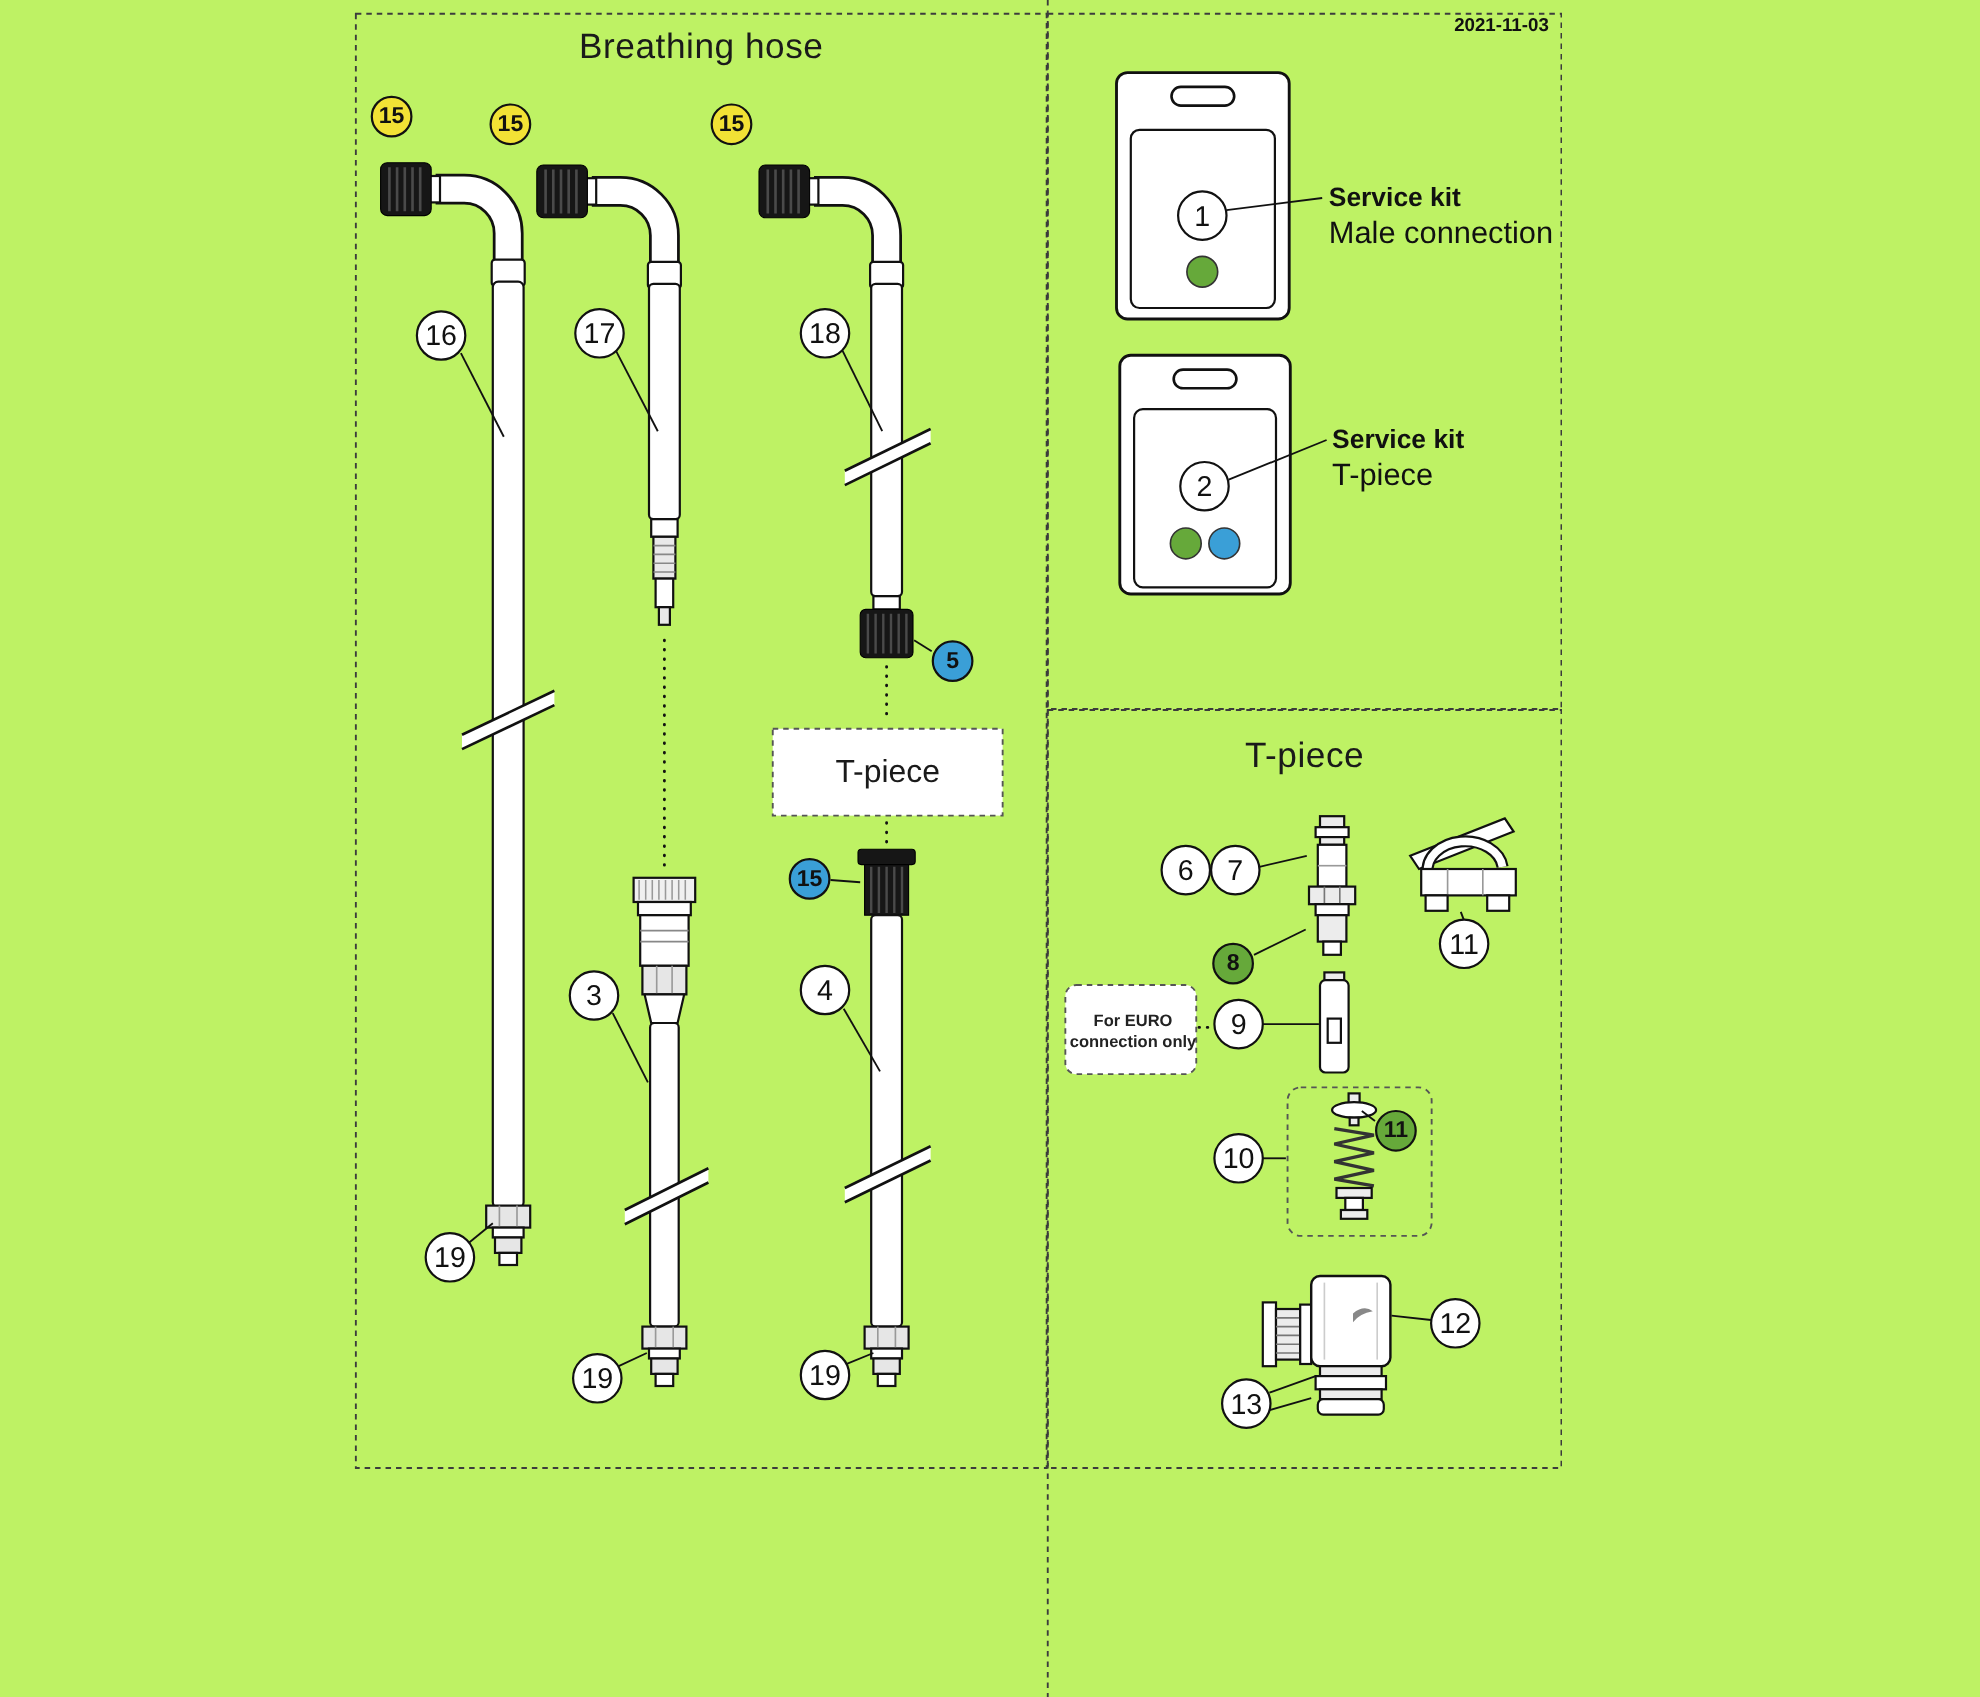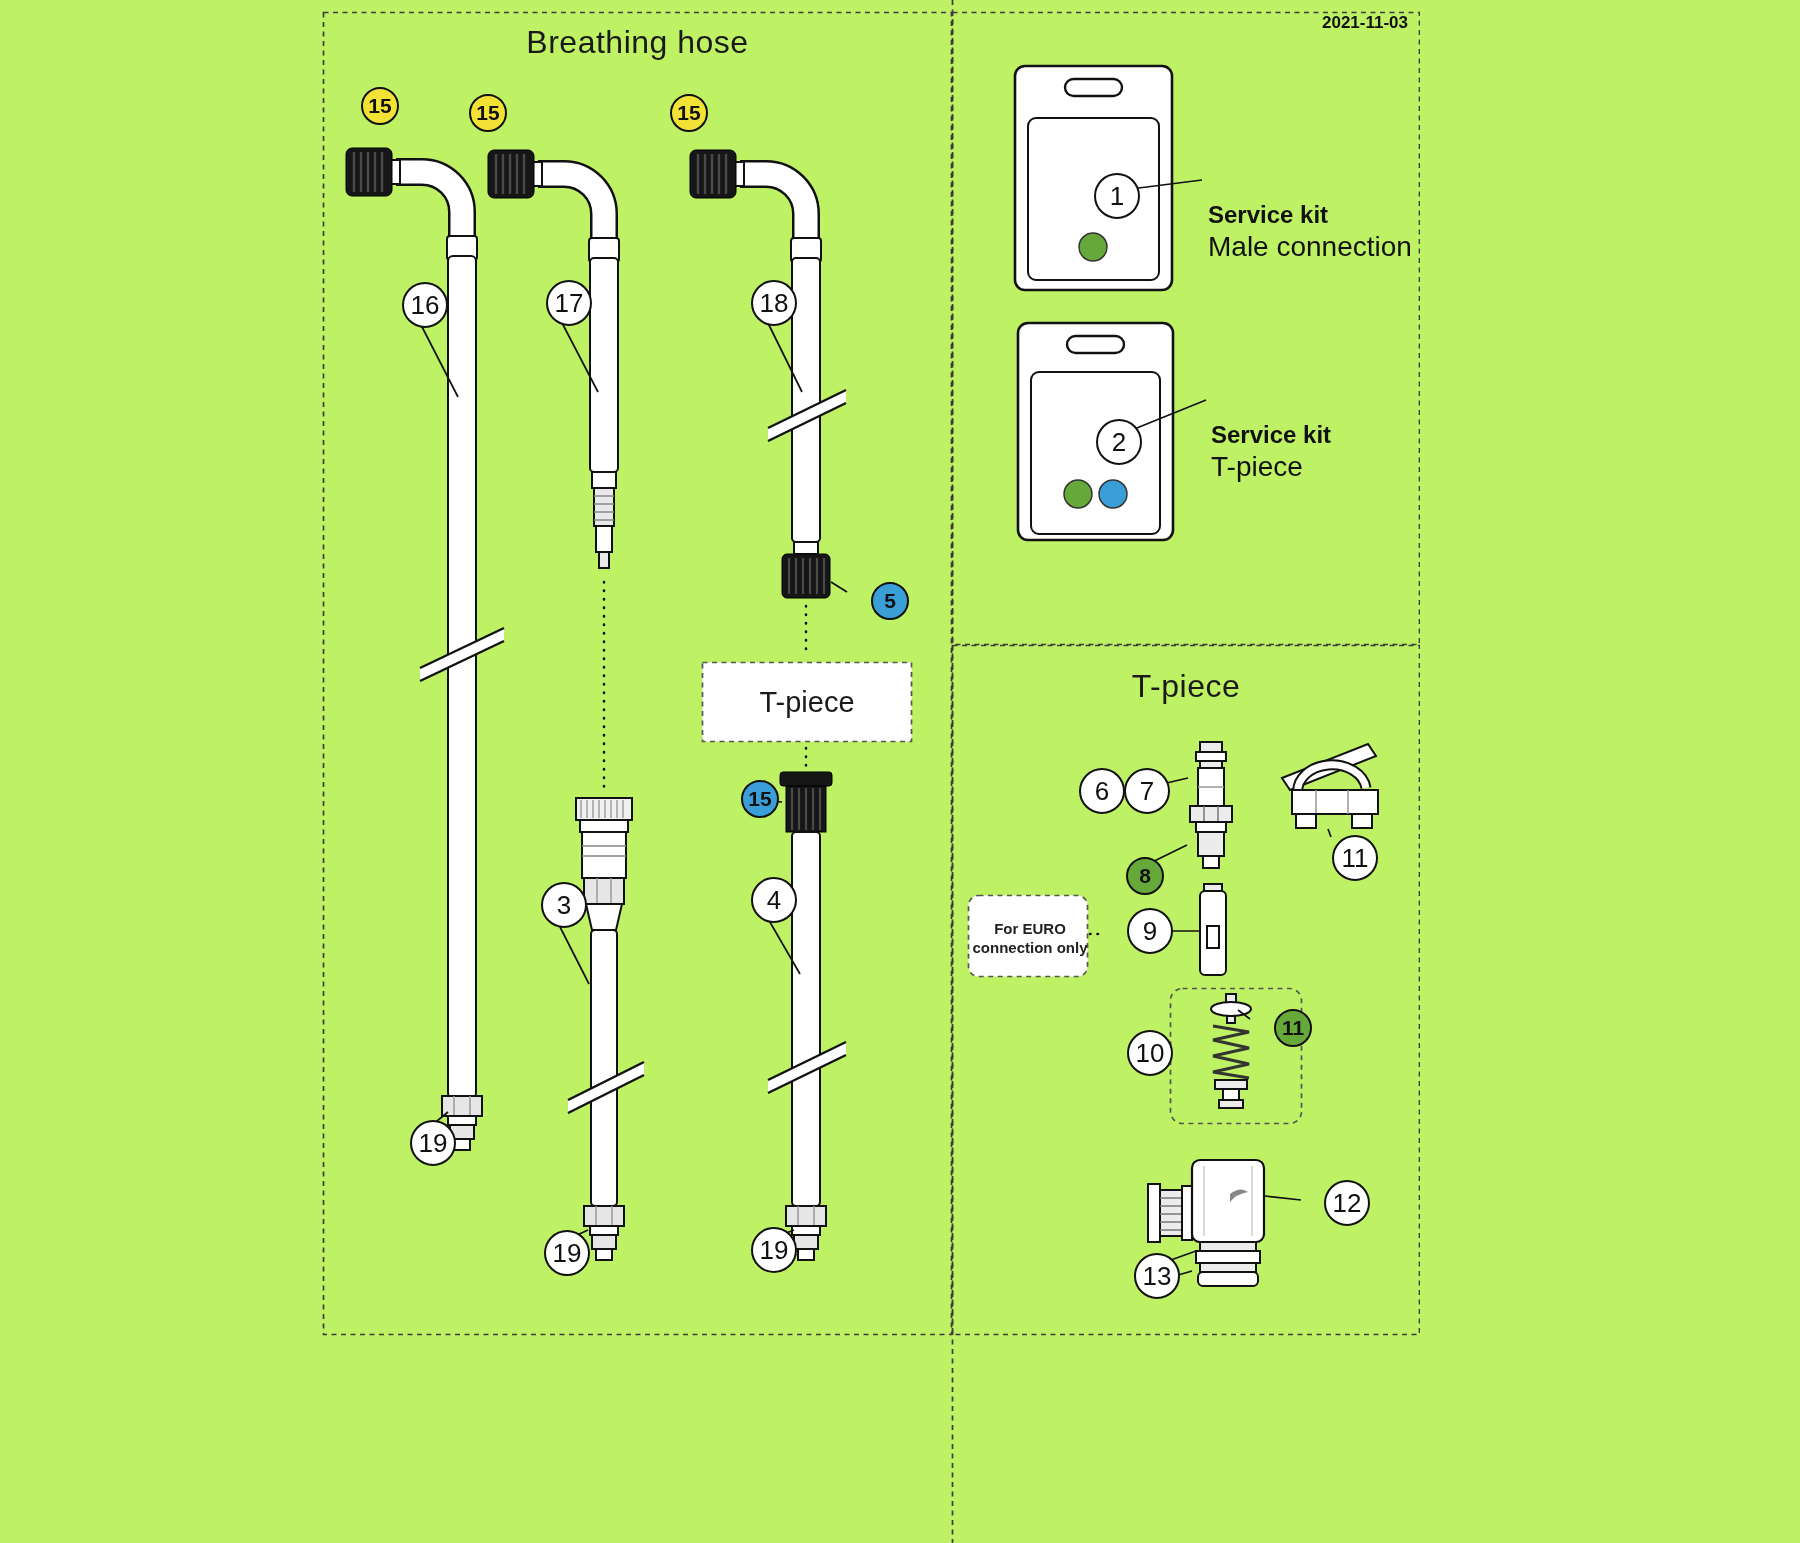--- a/index.html
+++ b/index.html
@@ -4,30 +4,30 @@
 <style>
   html,body{margin:0;padding:0;background:#fff;}
   .page{position:relative;width:1800px;height:1543px;background:#bef264;overflow:hidden;
         font-family:"Liberation Sans",sans-serif;color:#111;padding-left:26px;}
   .content{position:absolute;left:90px;top:0;width:1330px;height:1543px;}
   .art{position:absolute;left:0;top:0;}
 
   .heading{position:absolute;font-size:32px;font-weight:400;color:#1a1a1a;letter-spacing:.5px;}
   .date{position:absolute;font-size:17px;font-weight:700;color:#111;}
   .kit-label{position:absolute;line-height:1.2;}
-  .kit-title{font-size:24px;font-weight:700;margin-top:35px;}
+  .kit-title{font-size:24px;font-weight:700;}
   .kit-sub{font-size:28px;font-weight:400;}
   .tbox-label{position:absolute;display:flex;align-items:center;justify-content:center;
               font-size:29px;font-weight:400;color:#1a1a1a;}
   .euro-note{position:absolute;display:flex;align-items:center;justify-content:center;
              text-align:center;font-size:15px;font-weight:700;line-height:1.3;color:#222;}
 
   .co{position:absolute;transform:translate(-50%,-50%);border-radius:50%;
       background:#fff;border:2.6px solid #111;display:flex;align-items:center;
-      justify-content:center;color:#111;box-sizing:border-box;z-index:5;margin-left:24px;}
+      justify-content:center;color:#111;box-sizing:border-box;z-index:5;}
   .co.lg{width:46px;height:46px;font-size:26px;font-weight:400;}
   .co.sm{width:38px;height:38px;font-size:21px;font-weight:700;}
   .co.yellow{background:#f2e235;}
   .co.blue{background:#3a9fd7;}
   .co.green{background:#66a93a;}
 </style>
 </head>
 <body>
 
 <div class="page">

